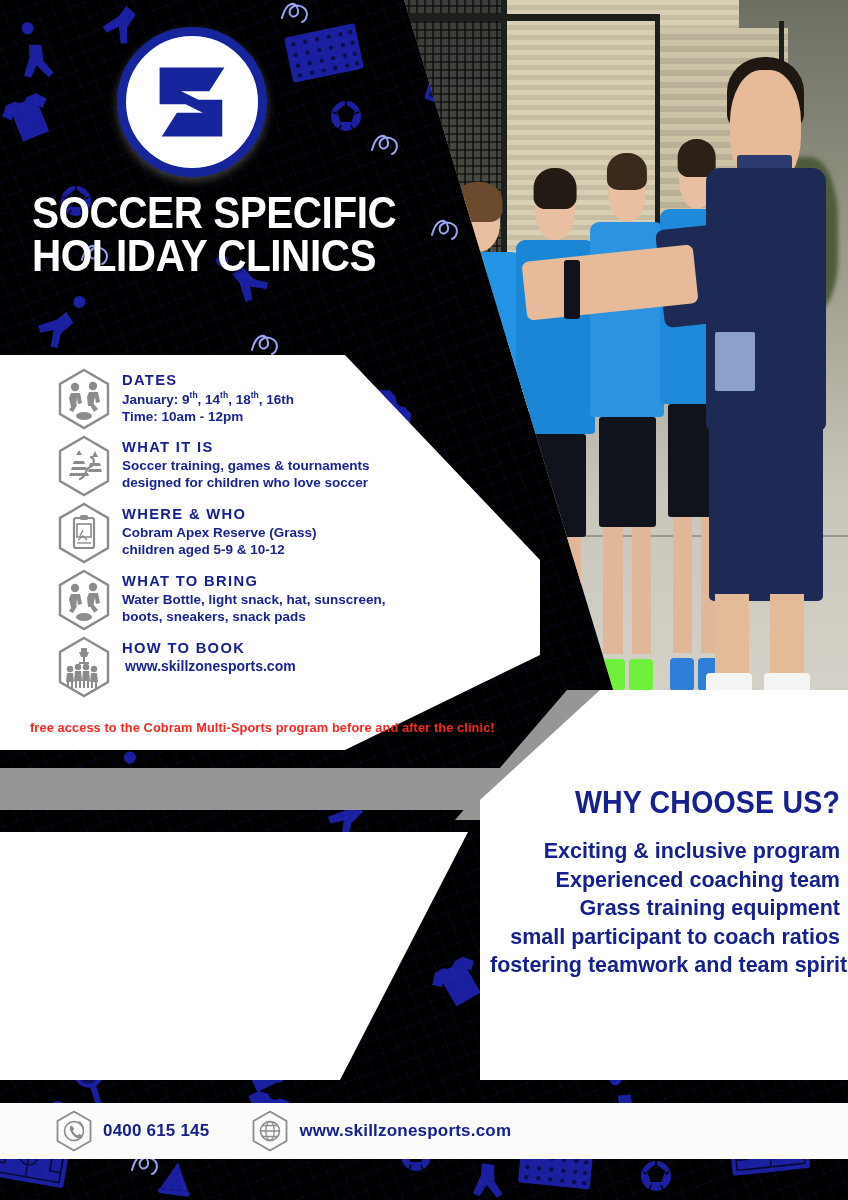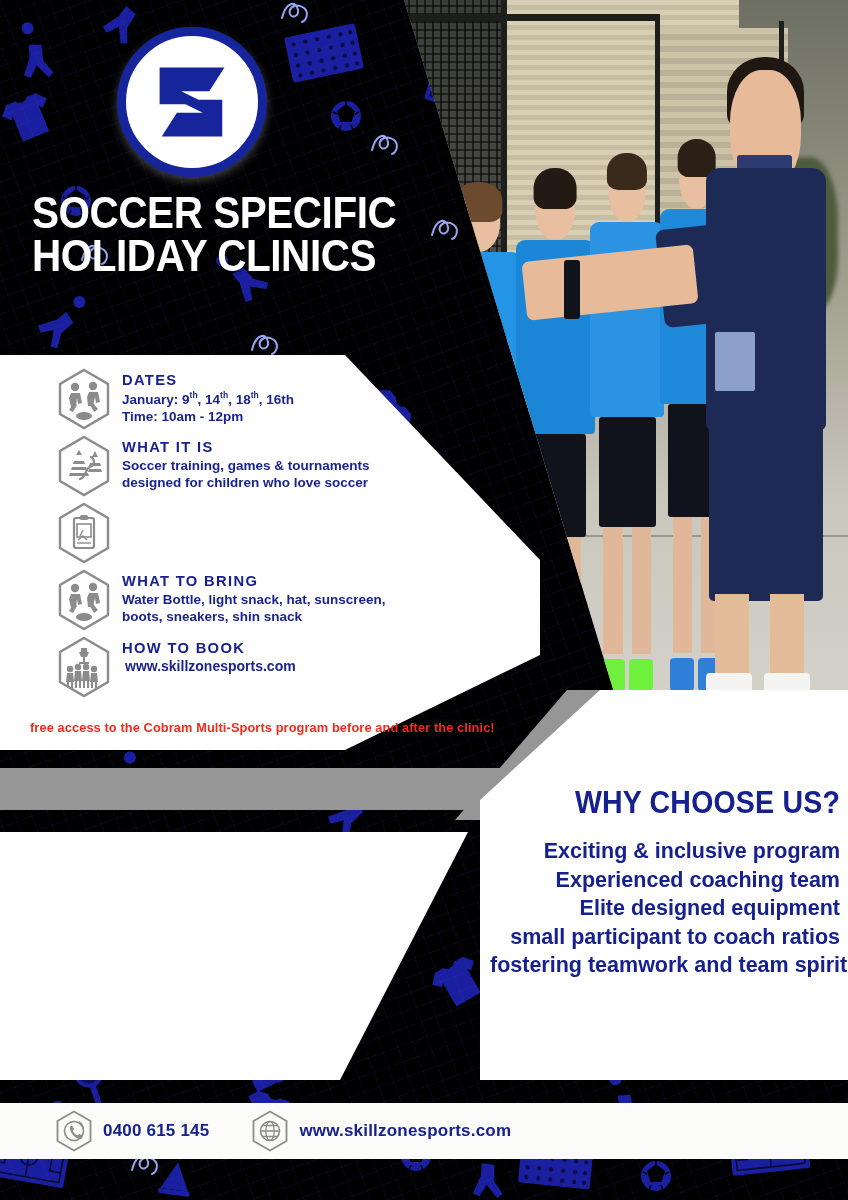--- a/index.html
+++ b/index.html
@@ -623,20 +623,27 @@
       <div class="hexicon">
         <svg viewBox="0 0 56 62" aria-hidden="true">
           <path d="M28 2 L52 16 V46 L28 60 L4 46 V16 Z" fill="none" stroke="#8c8c8c" stroke-width="2.4"></path>
           <rect x="18" y="16" width="20" height="30" rx="2" fill="none" stroke="#8c8c8c" stroke-width="2.2"></rect>
           <rect x="24" y="13" width="8" height="5" rx="1.5" fill="#8c8c8c"></rect>
           <rect x="21" y="22" width="14" height="13" fill="none" stroke="#8c8c8c" stroke-width="1.6"></rect>
           <path d="M22 38 l5 -4 4 4 M24 34 l3 -6" stroke="#8c8c8c" stroke-width="1.4" fill="none"></path>
           <path d="M21 41 h14" stroke="#8c8c8c" stroke-width="1.4"></path>
         </svg>
       </div>
+      <div class="info-text">
+        <div class="info-title">WHERE &amp; WHO</div>
+        <div class="info-body">
+          <div>Cobram Apex Reserve (Grass)</div>
+          <div>children aged 5-9 &amp; 10-12</div>
+        </div>
+      </div>
     </div>
 
     <div class="info-row">
       <div class="hexicon">
         <svg viewBox="0 0 56 62" aria-hidden="true">
           <path d="M28 2 L52 16 V46 L28 60 L4 46 V16 Z" fill="none" stroke="#8c8c8c" stroke-width="2.4"></path>
           <g fill="#8c8c8c">
             <circle cx="19" cy="19" r="4.2"></circle>
             <path d="M15 25 h9 l2 10 -4 1 -1 -6 -1 9 -5 0 -2 -9 z"></path>
             <path d="M13 42 l5 -7 3 2 -4 7 z"></path>
@@ -644,21 +651,21 @@
             <path d="M33 24 h9 l2 10 -4 1 -1 -6 -2 9 -5 0 -1 -9 z"></path>
             <path d="M42 41 l-5 -6 -3 2 4 7 z"></path>
             <ellipse cx="28" cy="48" rx="8" ry="4"></ellipse>
           </g>
         </svg>
       </div>
       <div class="info-text">
         <div class="info-title">WHAT TO BRING</div>
         <div class="info-body">
           <div>Water Bottle, light snack, hat, sunscreen,</div>
-          <div>boots, sneakers, shin snack</div>
+          <div>boots, sneakers, snack pads</div>
         </div>
       </div>
     </div>
 
     <div class="info-row book">
       <div class="hexicon">
         <svg viewBox="0 0 56 62" aria-hidden="true">
           <path d="M28 2 L52 16 V46 L28 60 L4 46 V16 Z" fill="none" stroke="#8c8c8c" stroke-width="2.4"></path>
           <g fill="#8c8c8c">
             <path d="M25 12 h6 v4 h-6 z"></path>
@@ -688,21 +695,21 @@
       </div>
     </div>
   </div>
 
   <div class="freeline">free access to the Cobram Multi-Sports program before and after the clinic!</div>
 
   <div class="why">
     <div class="why-title">WHY CHOOSE US?</div>
     <div class="why-line">Exciting &amp; inclusive program</div>
     <div class="why-line">Experienced coaching team</div>
-    <div class="why-line">Elite designed equipment</div>
+    <div class="why-line">Grass training equipment</div>
     <div class="why-line">small participant to coach ratios</div>
     <div class="why-line">fostering teamwork and team spirit.</div>
   </div>
 
   <div class="footer-bar">
 
     <div class="fitem f1">
       <div class="fhex">
         <svg viewBox="0 0 38 42" aria-hidden="true">
           <path d="M19 1.5 L35.5 11 V31 L19 40.5 L2.5 31 V11 Z" fill="none" stroke="#8c8c8c" stroke-width="1.8"></path>

